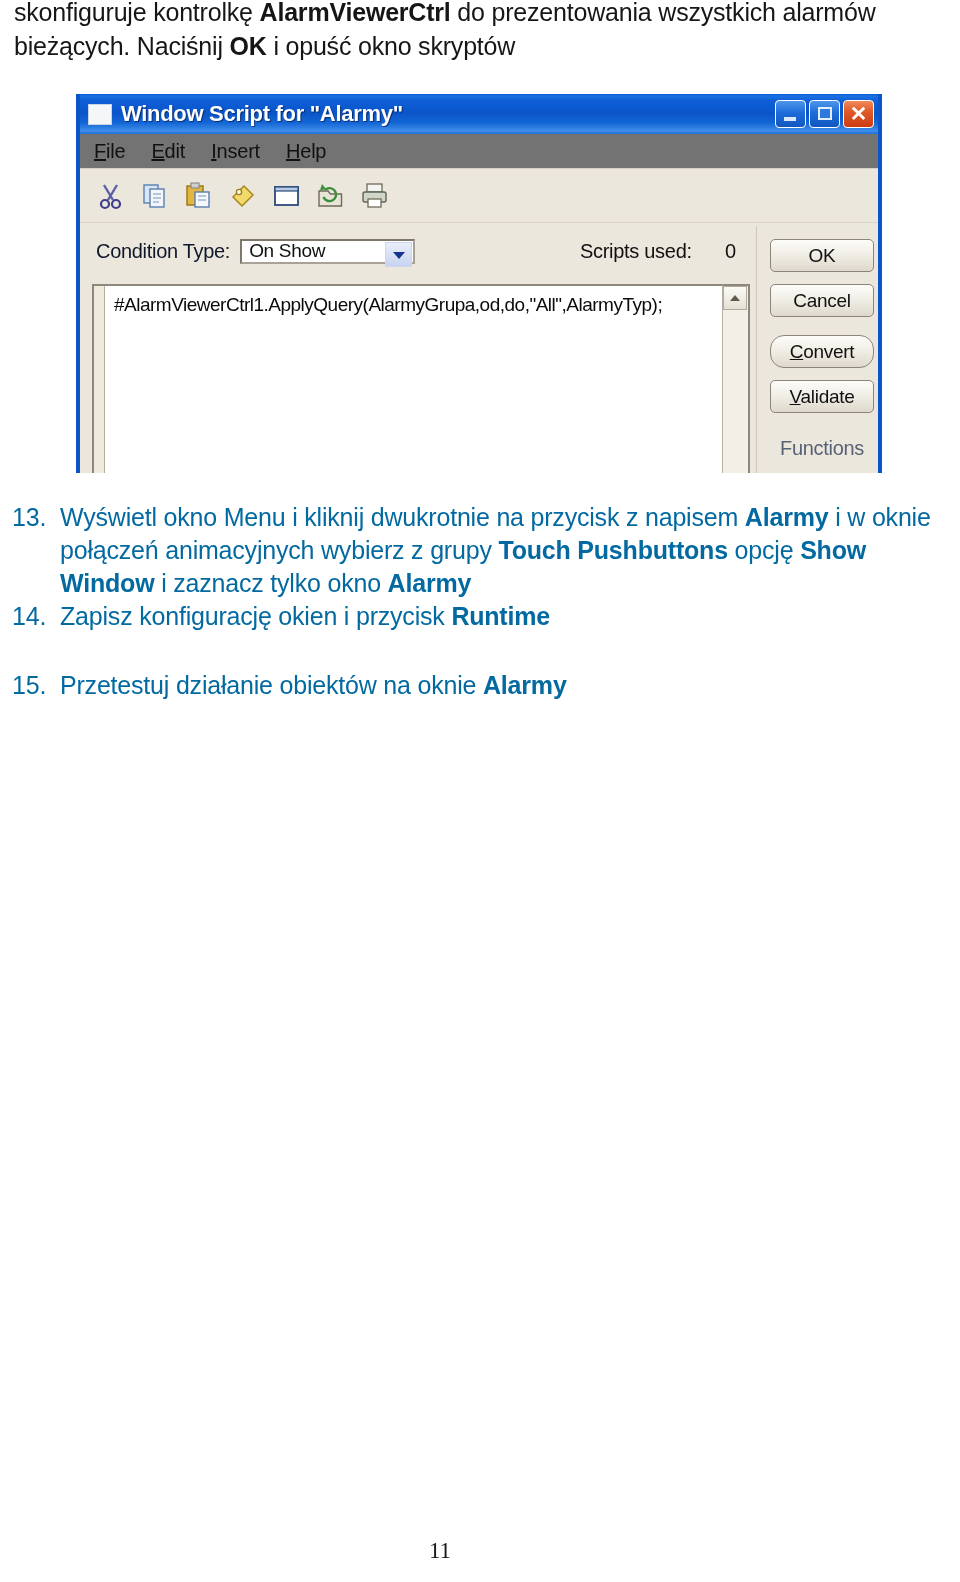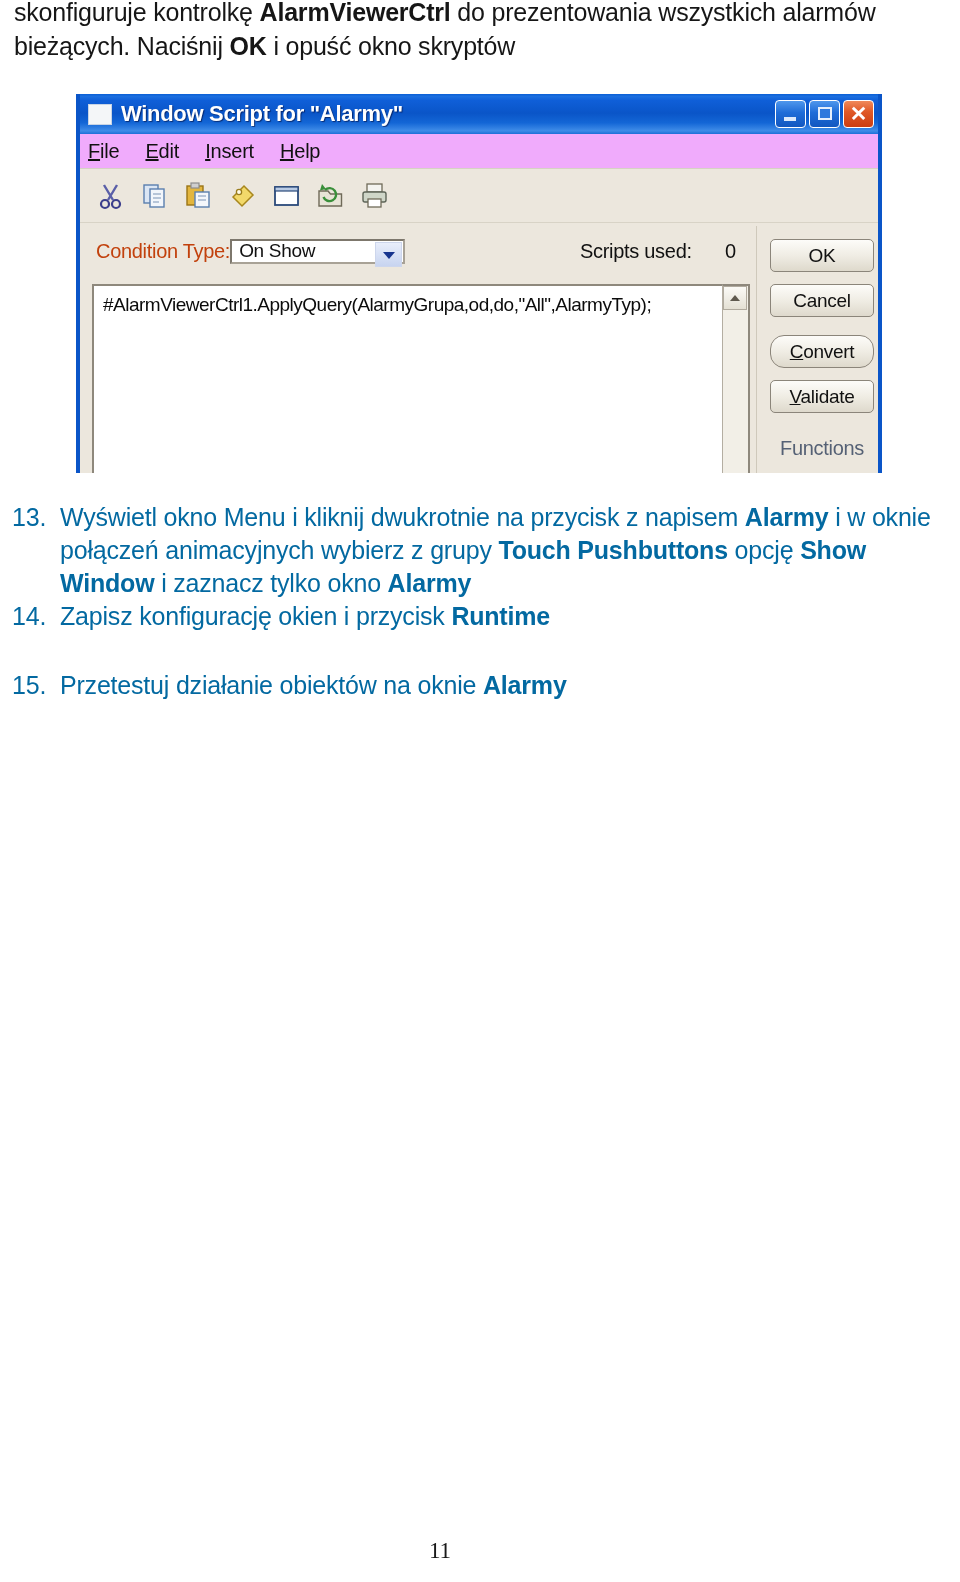--- a/index.html
+++ b/index.html
@@ -171,25 +171,25 @@
     color: #ffffff;
     font-size: 21px;
     font-weight: bold;
     line-height: 26px;
     text-align: center;
     font-family: "Liberation Sans", sans-serif;
   }
 
   .menubar {
     height: 34px;
-    background: #f0abfc;
+    background: #737373;
     border-bottom: 1px solid #d6d1c4;
     display: flex;
     align-items: center;
-    padding-left: 8px;
+    padding-left: 14px;
     gap: 26px;
     text-align: center;
   }
   .menu-item {
     font-size: 20px;
     color: #111111;
     font-family: "Liberation Sans", sans-serif;
     letter-spacing: -0.2px;
     white-space: nowrap;
   }
@@ -215,23 +215,23 @@
   .cond-row {
     height: 56px;
     background: #ece7dd;
     display: flex;
     align-items: center;
     padding-left: 16px;
     position: relative;
   }
   .cond-label {
     font-size: 20px;
-    color: #c2410c;
+    color: #0f172a;
     letter-spacing: -0.3px;
-    margin-right: 0;
+    margin-right: 10px;
     white-space: nowrap;
   }
   .combo {
     width: 175px;
     height: 25px;
     background: #ffffff;
     border: 2px solid #a8a296;
     border-top-color: #7d776c;
     border-left-color: #7d776c;
     box-sizing: border-box;
@@ -288,21 +288,20 @@
     position: absolute;
     left: 12px;
     top: 190px;
     width: 630px;
     height: 228px;
     background: #ffffff;
     border: 2px solid #8e887c;
     border-right: none;
     box-sizing: border-box;
     display: flex;
-    flex-direction: column;
   }
   .editor-gutter {
     width: 10px;
     background: #efeade;
     border-right: 1px solid #b4aea2;
     flex: 0 0 auto;
   }
   .editor-text {
     flex: 1 1 auto;
     padding: 8px 0 0 9px;

